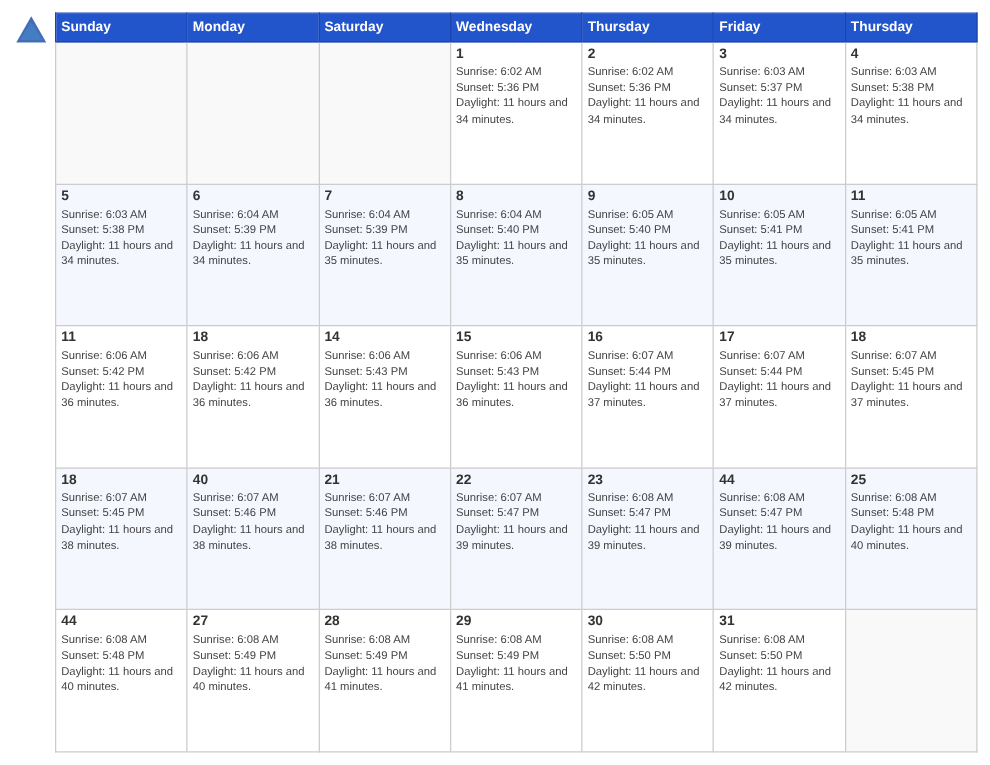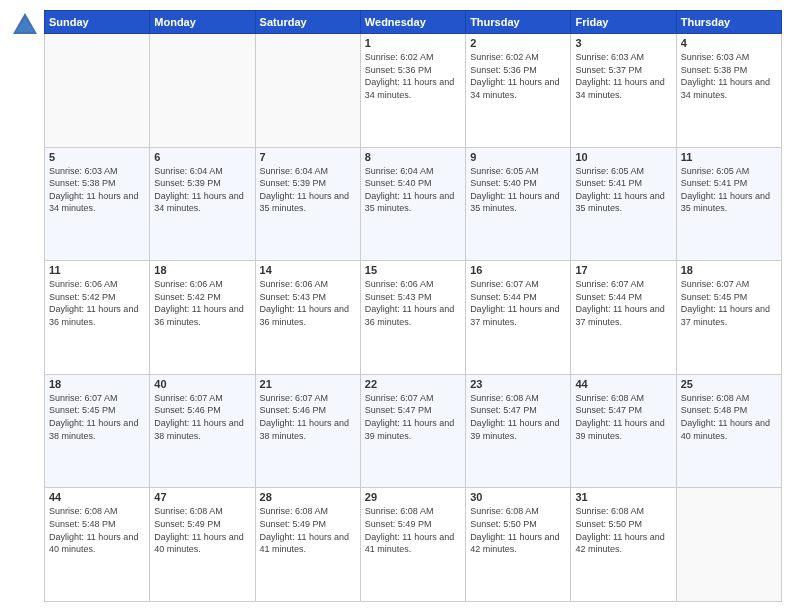--- a/index.html
+++ b/index.html
@@ -247,21 +247,21 @@
             <span class="day-num">25</span>
             <div class="day-info">Sunrise: 6:08 AM<br>Sunset: 5:48 PM<br>Daylight: 11 hours and 40 minutes.</div>
           </td>
         </tr>
         <tr>
           <td>
             <span class="day-num">44</span>
             <div class="day-info">Sunrise: 6:08 AM<br>Sunset: 5:48 PM<br>Daylight: 11 hours and 40 minutes.</div>
           </td>
           <td>
-            <span class="day-num">47</span>
+            <span class="day-num">27</span>
             <div class="day-info">Sunrise: 6:08 AM<br>Sunset: 5:49 PM<br>Daylight: 11 hours and 40 minutes.</div>
           </td>
           <td>
             <span class="day-num">28</span>
             <div class="day-info">Sunrise: 6:08 AM<br>Sunset: 5:49 PM<br>Daylight: 11 hours and 41 minutes.</div>
           </td>
           <td>
             <span class="day-num">29</span>
             <div class="day-info">Sunrise: 6:08 AM<br>Sunset: 5:49 PM<br>Daylight: 11 hours and 41 minutes.</div>
           </td>

